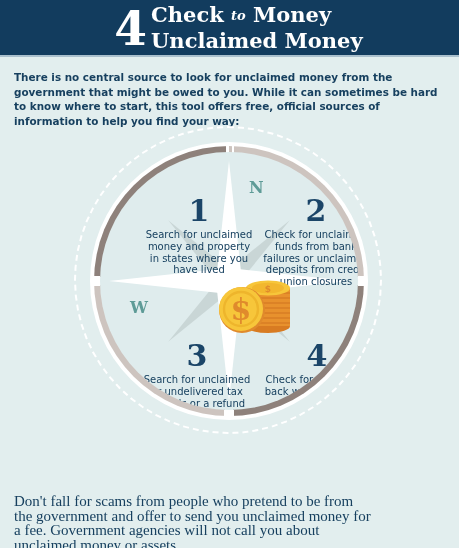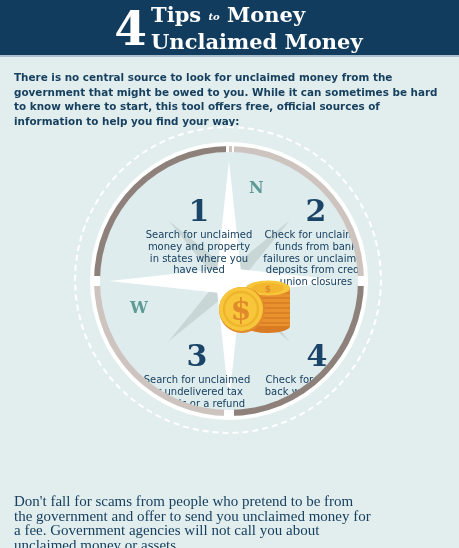--- a/index.html
+++ b/index.html
@@ -54,21 +54,21 @@
   .title-l1, .title-l2 {
     font-family: "DejaVu Serif", serif;
     font-weight: bold;
     color: #ffffff;
     line-height: 23px;
     white-space: nowrap;
   }
   .title-l1 { font-size: 21px; }
   .title-l2 { font-size: 21px; }
   .title-small {
-    font-size: 10px;
+    font-size: 13px;
     font-weight: bold;
     position: relative;
     top: -2px;
     font-style: italic;
   }
   .header-rule {
     width: 459px;
     height: 2px;
     background: #7b9ab3;
     opacity: .55;
@@ -257,21 +257,21 @@
     font-family: Liberation Serif, serif;
   }
 </style>
 </head>
 <body>
 
 <div class="header">
   <div class="header-inner">
     <span class="big-num">4</span>
     <span class="title-lines">
-      <span class="title-l1"><span>Tips</span> <span class="title-small">to</span> <span>Money</span></span>
+      <span class="title-l1"><span>Check</span> <span class="title-small">to</span> <span>Money</span></span>
       <span class="title-l2">Unclaimed Money</span>
     </span>
   </div>
 </div>
 <div class="header-rule"></div>
 
 <div class="intro">There is no central source to look for unclaimed money from the government that might be owed to you. While it can sometimes be hard to know where to start, this tool offers free, official sources of information to help you find your way:</div>
 
 <div class="compass-wrap">
   <div class="compass">

